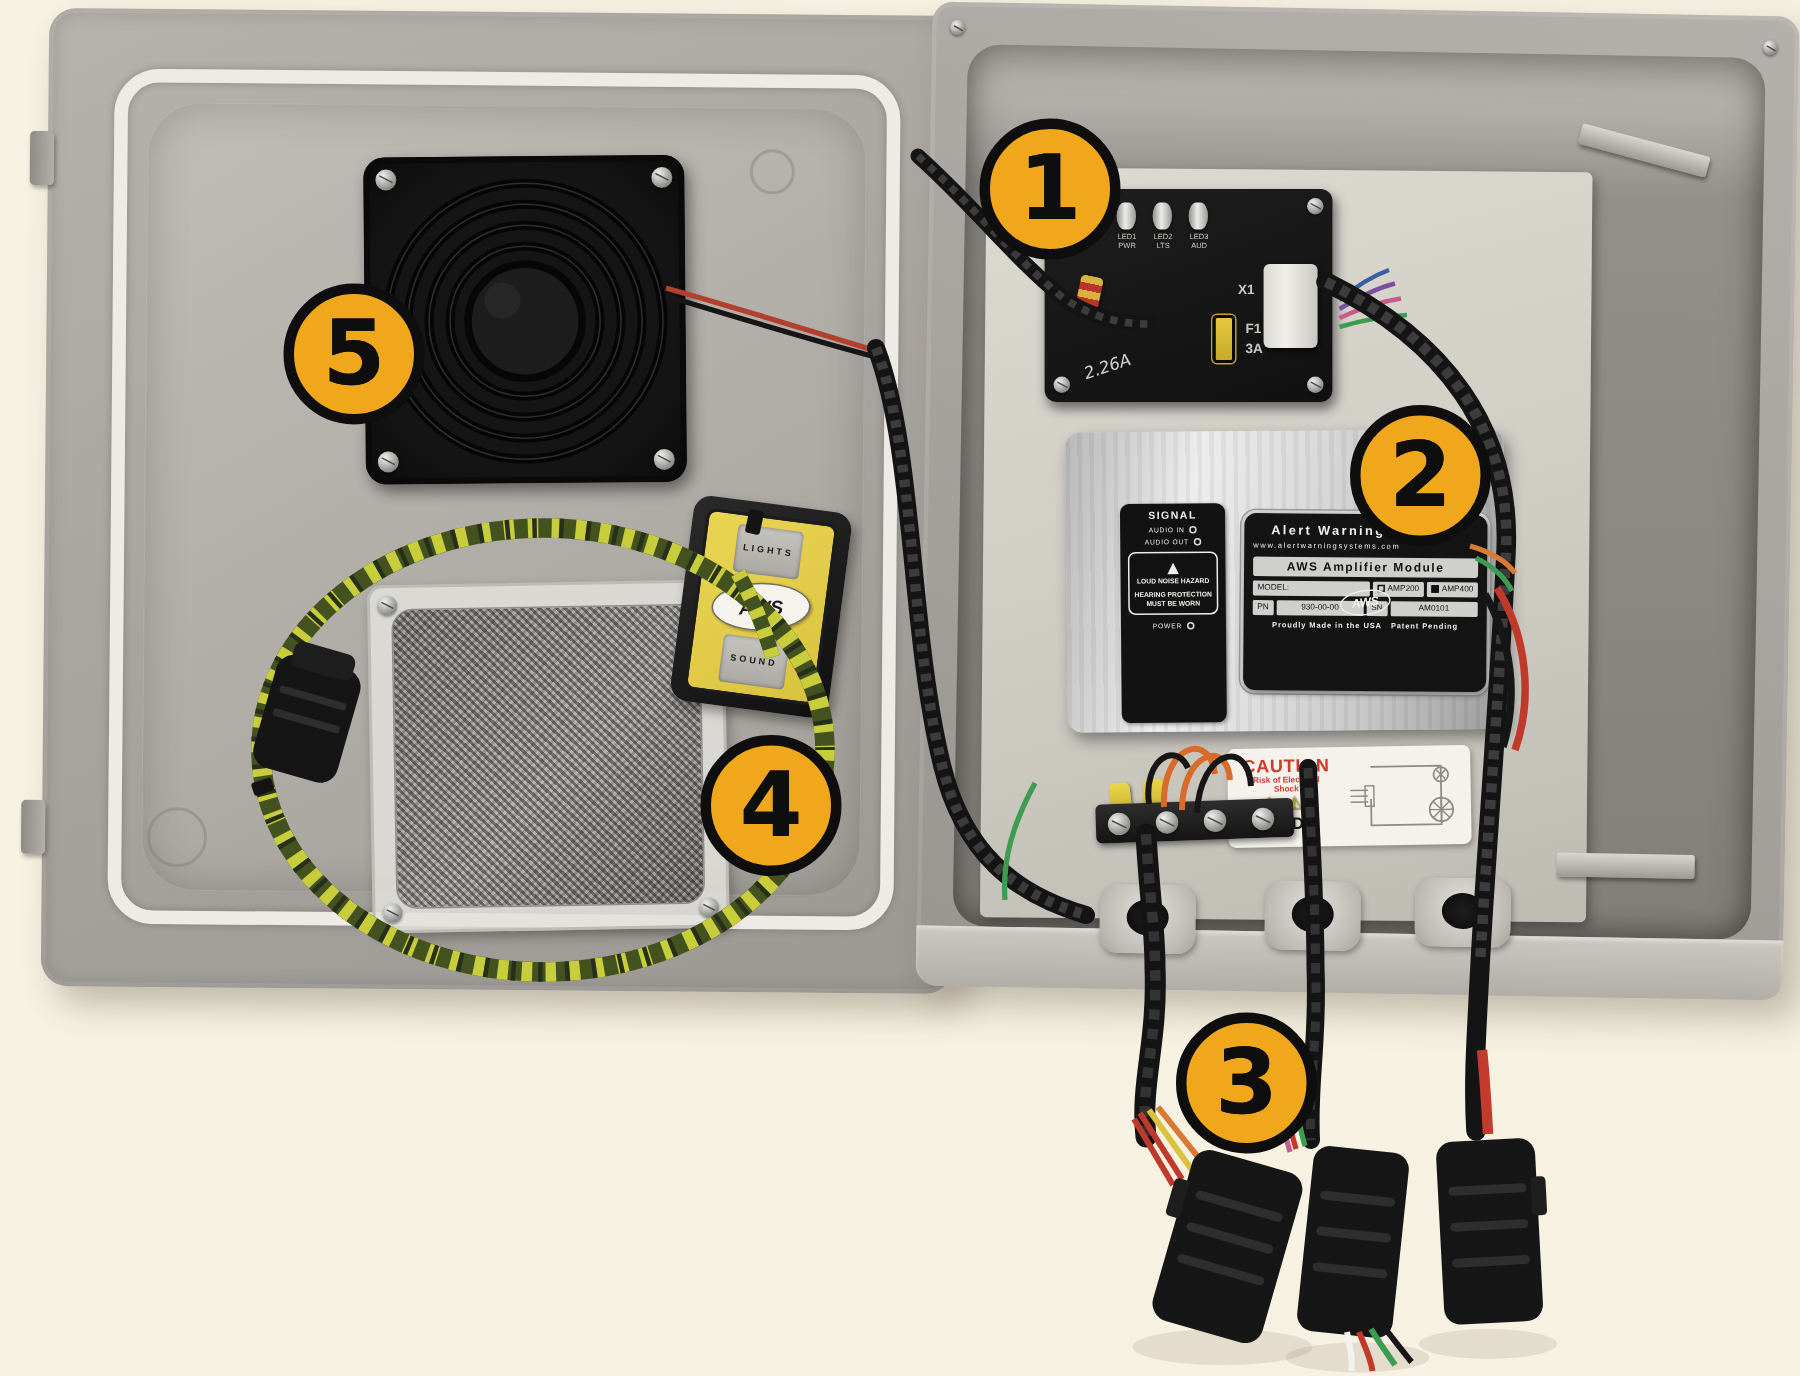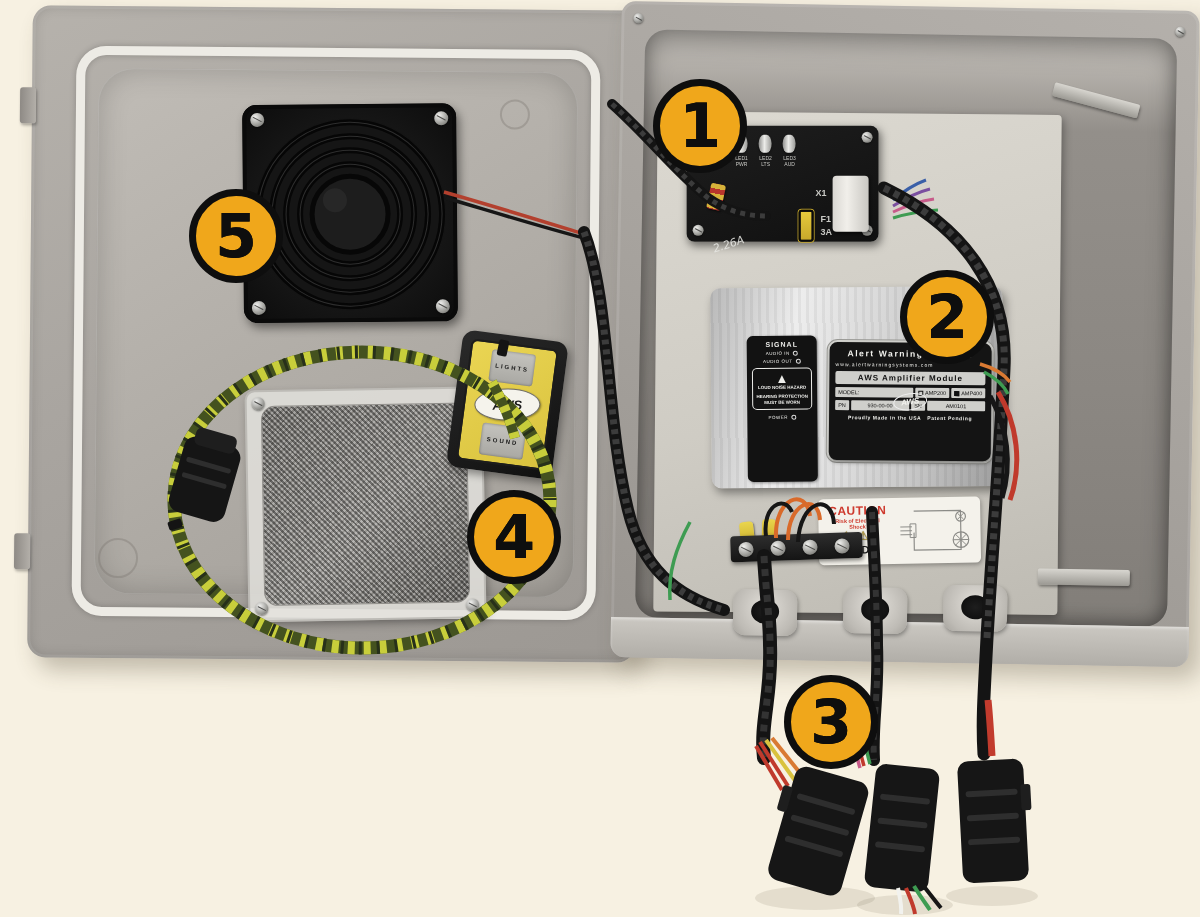--- a/index.html
+++ b/index.html
@@ -85,21 +85,21 @@
        box-shadow:1px 2px 3px rgba(0,0,0,.4);border-radius:2px;}
   .bottomflange{position:absolute;left:0;right:0;bottom:0;height:40px;border-radius:0 0 14px 14px;
        background:linear-gradient(180deg,#CBC8C2,#B1AEA8);box-shadow:inset 0 2px 3px rgba(255,255,255,.4);}
   .gland{position:absolute;width:64px;height:46px;border-radius:12px;
        background:radial-gradient(circle at 50% 40%,#E3E0DA,#BEBBB5 70%,#A5A29C);
        box-shadow:1px 2px 4px rgba(0,0,0,.35);}
   .gland::after{content:"";position:absolute;left:18px;top:10px;width:28px;height:24px;border-radius:50%;
        background:radial-gradient(#1E1E1E,#0A0A0A);}
 
   
-  .pcb{position:absolute;left:68px;top:122px;width:192px;height:116px;border-radius:8px;
+  .pcb{position:absolute;left:78px;top:122px;width:192px;height:142px;border-radius:8px;
        background:linear-gradient(160deg,#1E1E1E,#101010);box-shadow:2px 4px 8px rgba(0,0,0,.5);
        transform:rotate(-1deg);color:#D8D8D4;}
   .ledc{position:absolute;width:13px;height:18px;border-radius:45%/58%;
        background:linear-gradient(90deg,#8F8F8D,#ECECE9 45%,#989895);box-shadow:0 1px 2px rgba(0,0,0,.6);}
   .ledlabel{position:absolute;font-size:5px;line-height:6px;color:#C9C9C5;text-align:center;width:20px;}
   .fuse{position:absolute;width:15px;height:32px;border-radius:3px;background:linear-gradient(180deg,#E6C93C,#C7A92B);
        border:2px solid #0A0A0A;box-shadow:0 0 0 1px #C7A92B;}
   .pcbtxt{position:absolute;font-size:9px;font-weight:bold;color:#C9C9C5;}
   .xconn{position:absolute;width:36px;height:56px;border-radius:4px;
        background:linear-gradient(90deg,#D9D7D2,#F1EFEA 40%,#C9C7C2);box-shadow:1px 2px 3px rgba(0,0,0,.5);}

